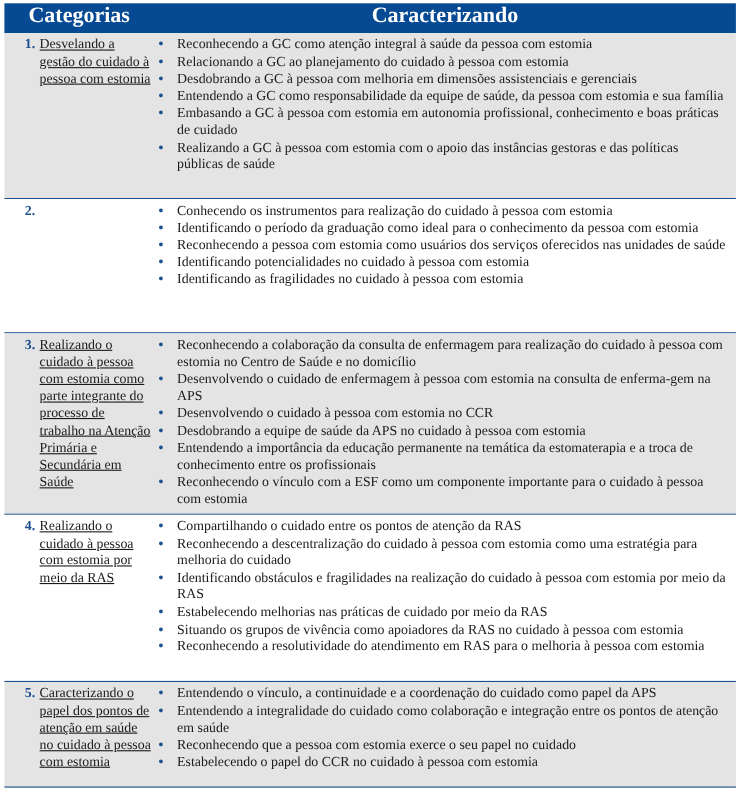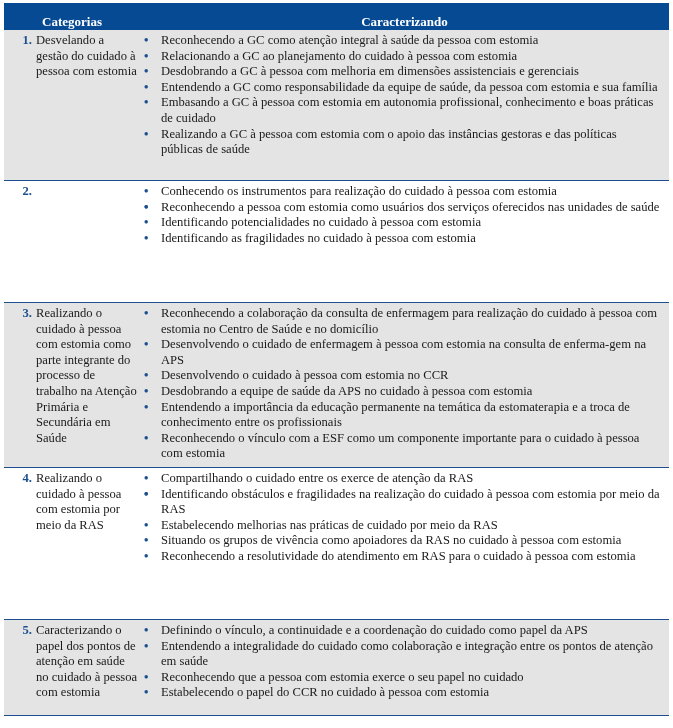--- a/index.html
+++ b/index.html
@@ -1,29 +1,29 @@
 <!DOCTYPE html>
 <html><head>
   <meta charset="utf-8">
   <style>
     html, body { margin: 0; padding: 0; background: #ffffff; }
     body { width: 673px; height: 728px; position: relative; overflow: hidden;
            font-family: "Liberation Serif", "DejaVu Serif", serif; color: #1a1a1a; }
     .tbl { position: absolute; left: 4px; top: 3px; width: 665px; }
     .hdr { display: flex; height: 27px; background: #064a94; color: #ffffff;
-           font-weight: bold; font-size: 13px; align-items: flex-end; }
+           font-weight: bold; font-size: 20px; align-items: flex-start; }
     .hdr .c1 { width: 136px; text-align: center; }
     .hdr .c2 { flex: 1; text-align: center; }
     .row { display: flex; border-bottom: 1.5px solid #1c4f8f; font-size: 12.6px; line-height: 15.6px; }
     .row.gray { background: #e3e4e3; }
     .row.white { background: #ffffff; }
     .cat { width: 136px; box-sizing: border-box; padding: 3px 0 4px 4px; display: flex; }
     .num { width: 28px; text-align: right; padding-right: 4px; box-sizing: border-box;
            color: #1c4f8f; font-weight: bold; flex-shrink: 0; }
-    .catlabel { flex: 1; padding-right: 2px; }
+    .catlabel { flex: 1; padding-right: 2px; text-decoration: underline; }
     .subs { flex: 1; margin: 0; padding: 3px 8px 4px 0; list-style: none; }
     .subs li { position: relative; padding-left: 21px; }
     .subs li .bullet { position: absolute; left: 4px; top: 0; color: #1c4f8f; font-weight: bold; }
   </style>
 </head>
 <body>
 
 <div class="tbl">
   <div class="hdr">
     <div class="c1">Categorias</div>
@@ -44,21 +44,21 @@
       <li><span class="bullet">•</span><span>Realizando a GC à pessoa com estomia com o apoio das instâncias gestoras e das políticas públicas de saúde</span></li>
     </ul>
   </div>
 
   <div class="row white" style="height:121px;">
     <div class="cat">
       <span class="num">2.</span>
     </div>
     <ul class="subs">
       <li><span class="bullet">•</span><span>Conhecendo os instrumentos para realização do cuidado à pessoa com estomia</span></li>
-      <li><span class="bullet">•</span></li>
+      <li><span class="bullet">•</span><span>Identificando o período da graduação como ideal para o conhecimento da pessoa com estomia</span></li>
       <li><span class="bullet">•</span><span>Reconhecendo a pessoa com estomia como usuários dos serviços oferecidos nas unidades de saúde</span></li>
       <li><span class="bullet">•</span><span>Identificando potencialidades no cuidado à pessoa com estomia</span></li>
       <li><span class="bullet">•</span><span>Identificando as fragilidades no cuidado à pessoa com estomia</span></li>
     </ul>
   </div>
 
   <div class="row gray" style="height:164px;">
     <div class="cat">
       <span class="num">3.</span>
       <span class="catlabel">Realizando o cuidado à pessoa com estomia como parte integrante do processo de trabalho na Atenção Primária e Secundária em Saúde</span>
@@ -72,34 +72,34 @@
       <li><span class="bullet">•</span><span>Reconhecendo o vínculo com a ESF como um componente importante para o cuidado à pessoa com estomia</span></li>
     </ul>
   </div>
 
   <div class="row white" style="height:151px;">
     <div class="cat">
       <span class="num">4.</span>
       <span class="catlabel">Realizando o cuidado à pessoa com estomia por meio da RAS</span>
     </div>
     <ul class="subs">
-      <li><span class="bullet">•</span><span>Compartilhando o cuidado entre os exerce de atenção da RAS</span></li>
-      <li><span class="bullet">•</span></li>
+      <li><span class="bullet">•</span><span>Compartilhando o cuidado entre os pontos de atenção da RAS</span></li>
+      <li><span class="bullet">•</span><span>Reconhecendo a descentralização do cuidado à pessoa com estomia como uma estratégia para melhoria do cuidado</span></li>
       <li><span class="bullet">•</span><span>Identificando obstáculos e fragilidades na realização do cuidado à pessoa com estomia por meio da RAS</span></li>
       <li><span class="bullet">•</span><span>Estabelecendo melhorias nas práticas de cuidado por meio da RAS</span></li>
       <li><span class="bullet">•</span><span>Situando os grupos de vivência como apoiadores da RAS no cuidado à pessoa com estomia</span></li>
-      <li><span class="bullet">•</span><span>Reconhecendo a resolutividade do atendimento em RAS para o cuidado à pessoa com estomia</span></li>
+      <li><span class="bullet">•</span><span>Reconhecendo a resolutividade do atendimento em RAS para o melhoria à pessoa com estomia</span></li>
     </ul>
   </div>
 
   <div class="row gray" style="height:95px;">
     <div class="cat">
       <span class="num">5.</span>
       <span class="catlabel">Caracterizando o papel dos pontos de atenção em saúde no cuidado à pessoa com estomia</span>
     </div>
     <ul class="subs">
-      <li><span class="bullet">•</span><span>Definindo o vínculo, a continuidade e a coordenação do cuidado como papel da APS</span></li>
+      <li><span class="bullet">•</span><span>Entendendo o vínculo, a continuidade e a coordenação do cuidado como papel da APS</span></li>
       <li><span class="bullet">•</span><span>Entendendo a integralidade do cuidado como colaboração e integração entre os pontos de atenção em saúde</span></li>
       <li><span class="bullet">•</span><span>Reconhecendo que a pessoa com estomia exerce o seu papel no cuidado</span></li>
       <li><span class="bullet">•</span><span>Estabelecendo o papel do CCR no cuidado à pessoa com estomia</span></li>
     </ul>
   </div>
 </div>
 
 </body></html>

